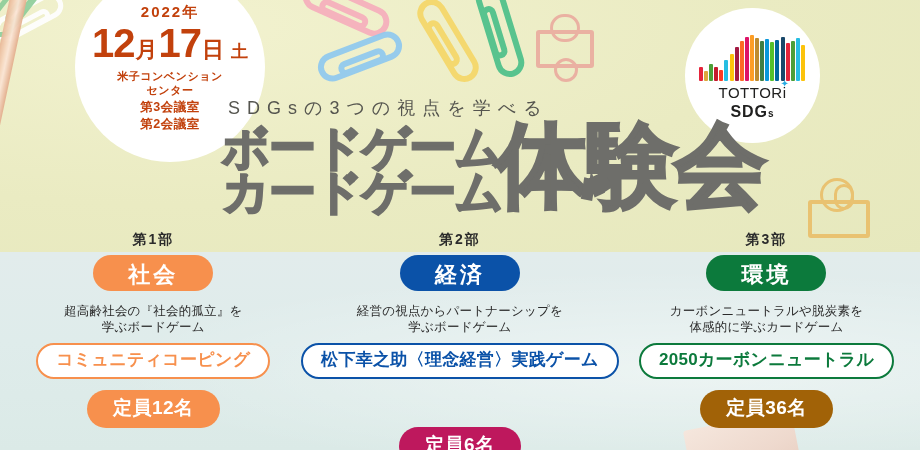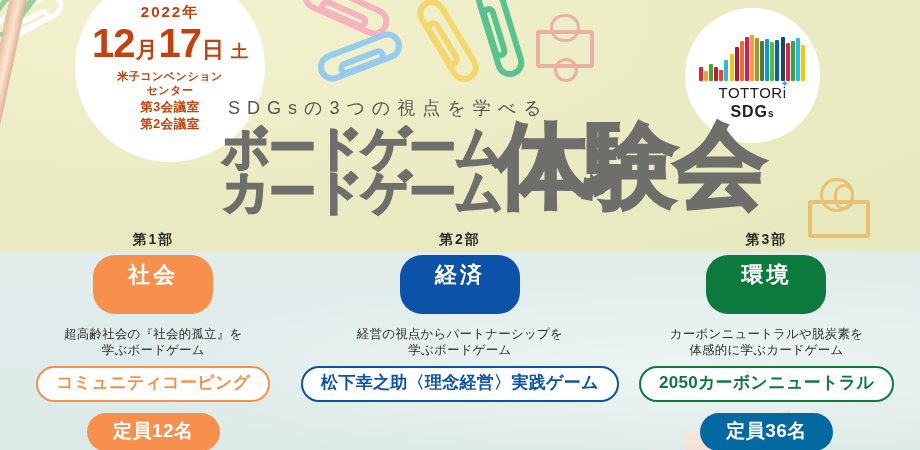--- a/index.html
+++ b/index.html
@@ -151,21 +151,21 @@
   .columns {
     position:absolute; left:0; top:232px; width:920px;
     display:flex;
   }
   .col { width:306.6px; display:flex; flex-direction:column; align-items:center; }
   .part-label {
     font-size:14px; font-weight:700; color:#2b2b2b; letter-spacing:2px;
     line-height:1; margin-bottom:9px;
   }
   .theme-pill {
-    min-width:120px; padding:7px 30px 27px;
+    min-width:120px; padding:7px 30px 4px;
     border-radius:22px; color:#fff;
     font-size:22px; font-weight:700; letter-spacing:3px; line-height:1.15;
     text-align:center;
   }
   .desc {
     margin-top:12px; font-size:12.5px; line-height:1.28; color:#2b2b2b;
     text-align:center; letter-spacing:.2px; font-weight:400;
   }
   .game-pill {
     margin-top:8px; padding:5px 18px 6px;
@@ -308,17 +308,17 @@
     </div>
 
     <div class="col">
       <div class="part-label">第3部</div>
       <div class="theme-pill" style="background: rgb(12, 122, 60);">環境</div>
       <div class="desc">
         <div>カーボンニュートラルや脱炭素を</div>
         <div>体感的に学ぶカードゲーム</div>
       </div>
       <div class="game-pill" style="color: rgb(12, 122, 60);">2050カーボンニュートラル</div>
-      <div class="cap-pill" style="background: #0369a1; text-align: center;">定員36名</div>
+      <div class="cap-pill" style="background: #a16207; text-align: center;">定員36名</div>
     </div>
 
   </div>
 </div>
 
 </body></html>

